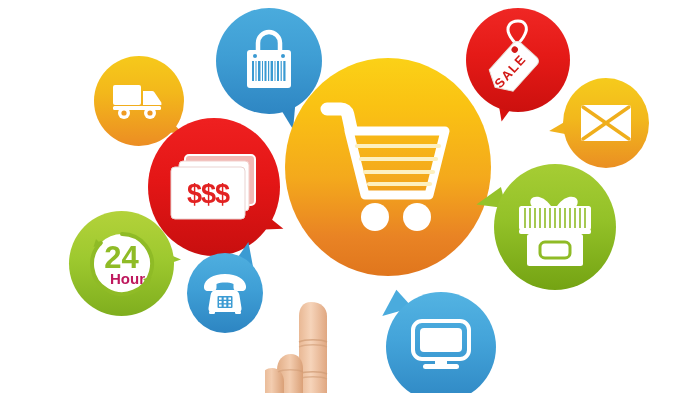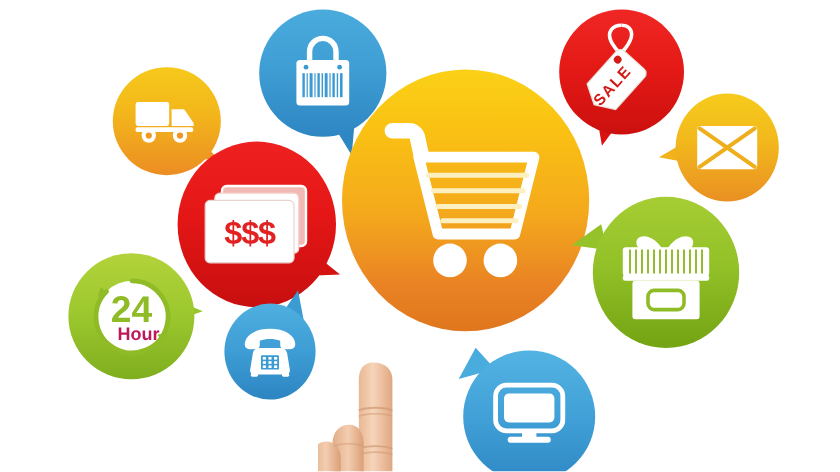--- a/index.html
+++ b/index.html
@@ -26,21 +26,21 @@
   #truck-bubble{left:94px;top:56px;width:90px;height:90px;}
   #truck-bubble .bub-body{background:linear-gradient(180deg,#f6c91b 0%,#f3b81b 40%,#ec8d23 100%);}
   #truck-bubble .tail{left:64px;top:62px;border-top:10px solid transparent;border-bottom:10px solid transparent;border-left:26px solid #ee9722;transform:rotate(24deg);}
 
   
   #money-bubble{left:148px;top:118px;width:132px;height:138px;}
   #money-bubble .bub-body{background:linear-gradient(180deg,#ef2020 0%,#e41616 45%,#c80f0f 100%);}
   #money-bubble .tail{left:112px;top:98px;border-top:9px solid transparent;border-bottom:9px solid transparent;border-left:24px solid #d4120f;transform:rotate(18deg);}
 
   
-  #hour-bubble{left:57px;top:211px;width:105px;height:105px;}
+  #hour-bubble{left:69px;top:211px;width:105px;height:105px;}
   #hour-bubble .bub-body{background:linear-gradient(180deg,#b3d23a 0%,#9ec92f 45%,#7fae1e 100%);}
   #hour-bubble .tail{left:86px;top:38px;border-top:10px solid transparent;border-bottom:10px solid transparent;border-left:26px solid #97c42d;transform:rotate(2deg);}
 
   
   #phone-bubble{left:187px;top:253px;width:76px;height:80px;}
   #phone-bubble .bub-body{background:linear-gradient(180deg,#4fafdf 0%,#3f9fd6 45%,#2d85c2 100%);}
   #phone-bubble .tail{left:50px;top:-11px;border-left:8px solid transparent;border-right:12px solid transparent;border-bottom:24px solid #3b9bd3;transform:rotate(16deg);}
 
   
   #sale-bubble{left:466px;top:8px;width:104px;height:104px;}

